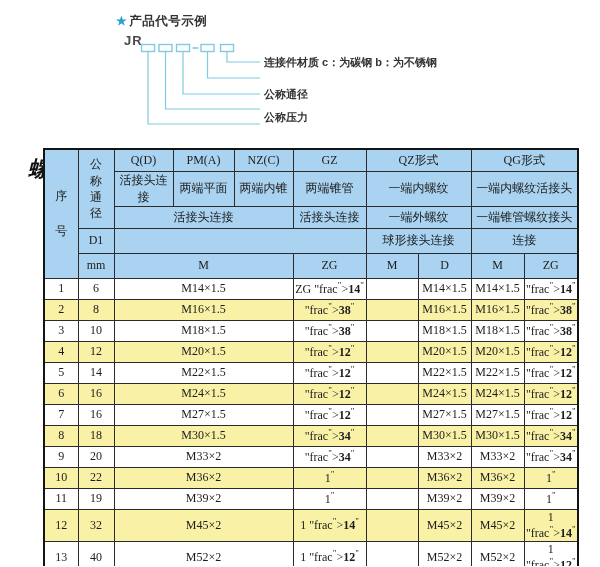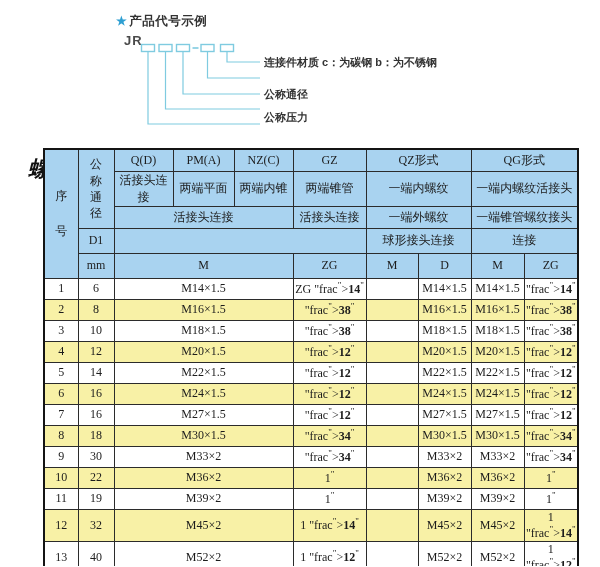--- a/index.html
+++ b/index.html
@@ -205,21 +205,21 @@
       <td>18</td>
       <td colspan="3">M30×1.5</td>
       <td><span class="&lt;span">"</span>frac<span class="dq">"</span>&gt;<b>3</b><b>4</b><span class="dq">"</span></td>
       <td></td>
       <td>M30×1.5</td>
       <td>M30×1.5</td>
       <td><span class="&lt;span">"</span>frac<span class="dq">"</span>&gt;<b>3</b><b>4</b><span class="dq">"</span></td>
     </tr>
         <tr>
       <td>9</td>
-      <td>30</td>
+      <td>20</td>
       <td colspan="3">M33×2</td>
       <td><span class="&lt;span">"</span>frac<span class="dq">"</span>&gt;<b>3</b><b>4</b><span class="dq">"</span></td>
       <td></td>
       <td>M33×2</td>
       <td>M33×2</td>
       <td><span class="&lt;span">"</span>frac<span class="dq">"</span>&gt;<b>3</b><b>4</b><span class="dq">"</span></td>
     </tr>
         <tr class="alt">
       <td>10</td>
       <td>22</td>

